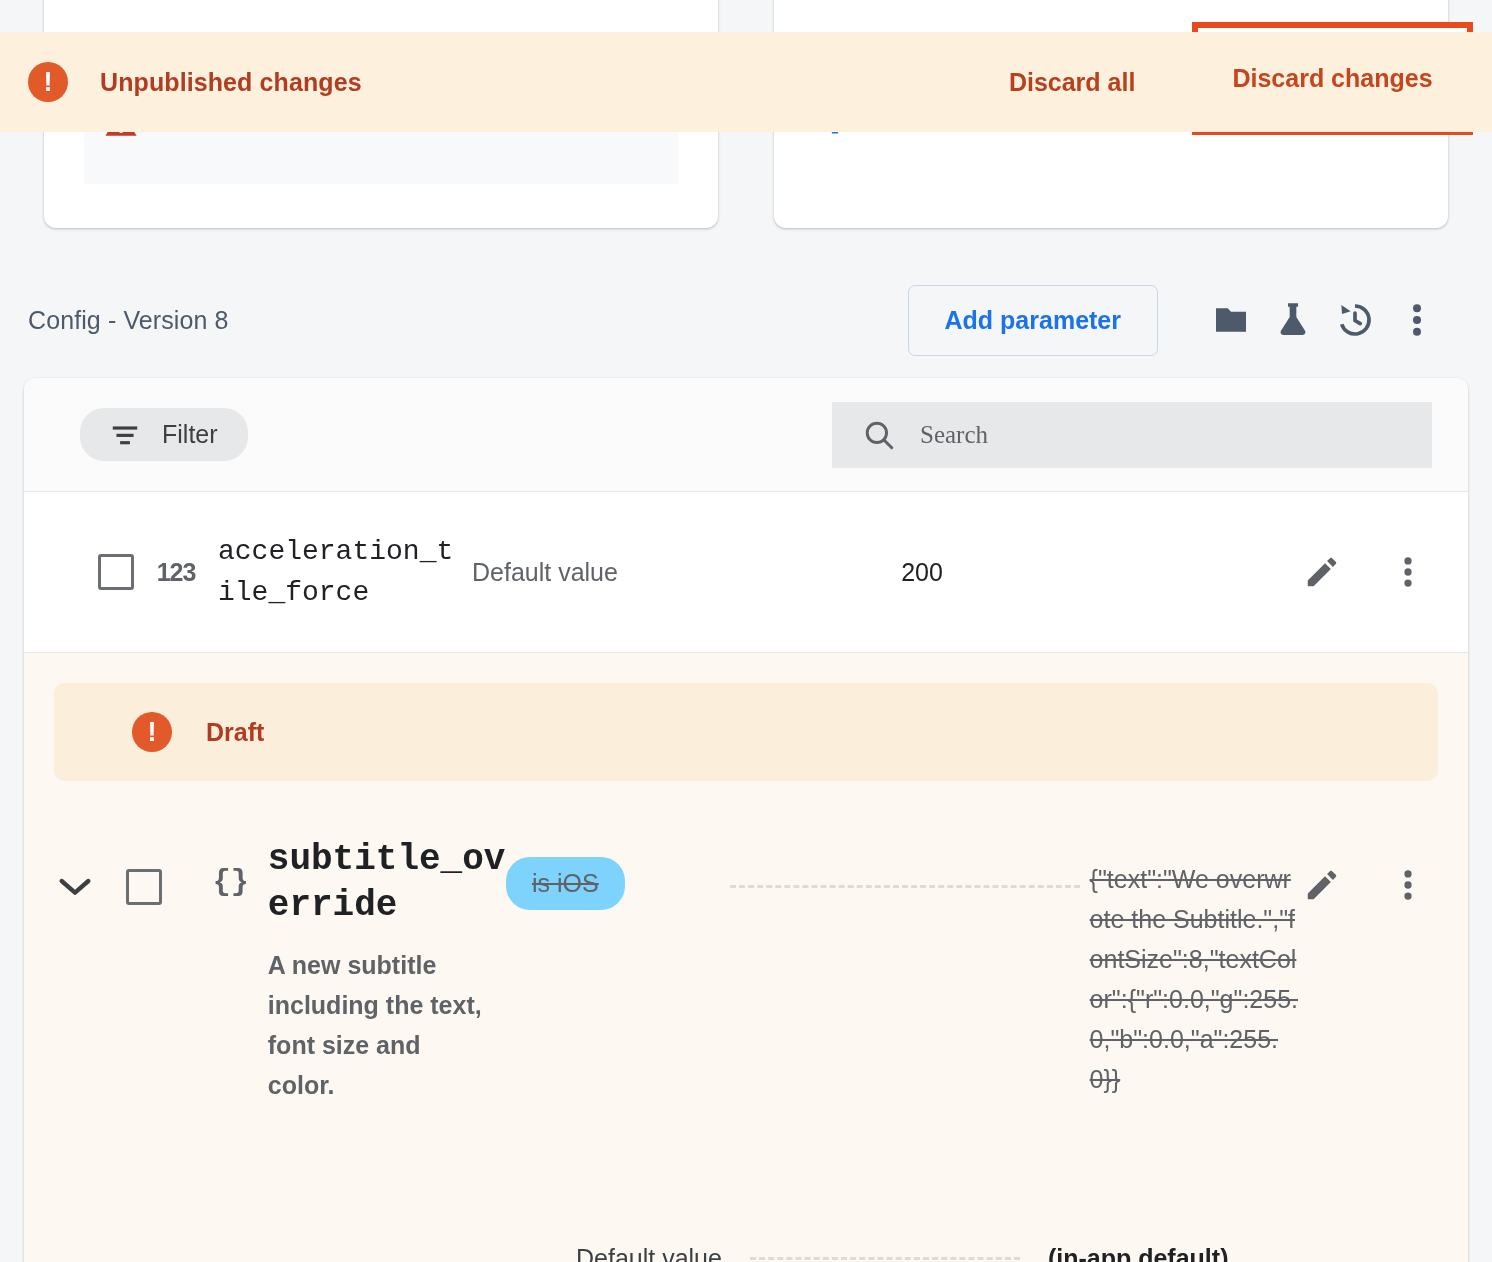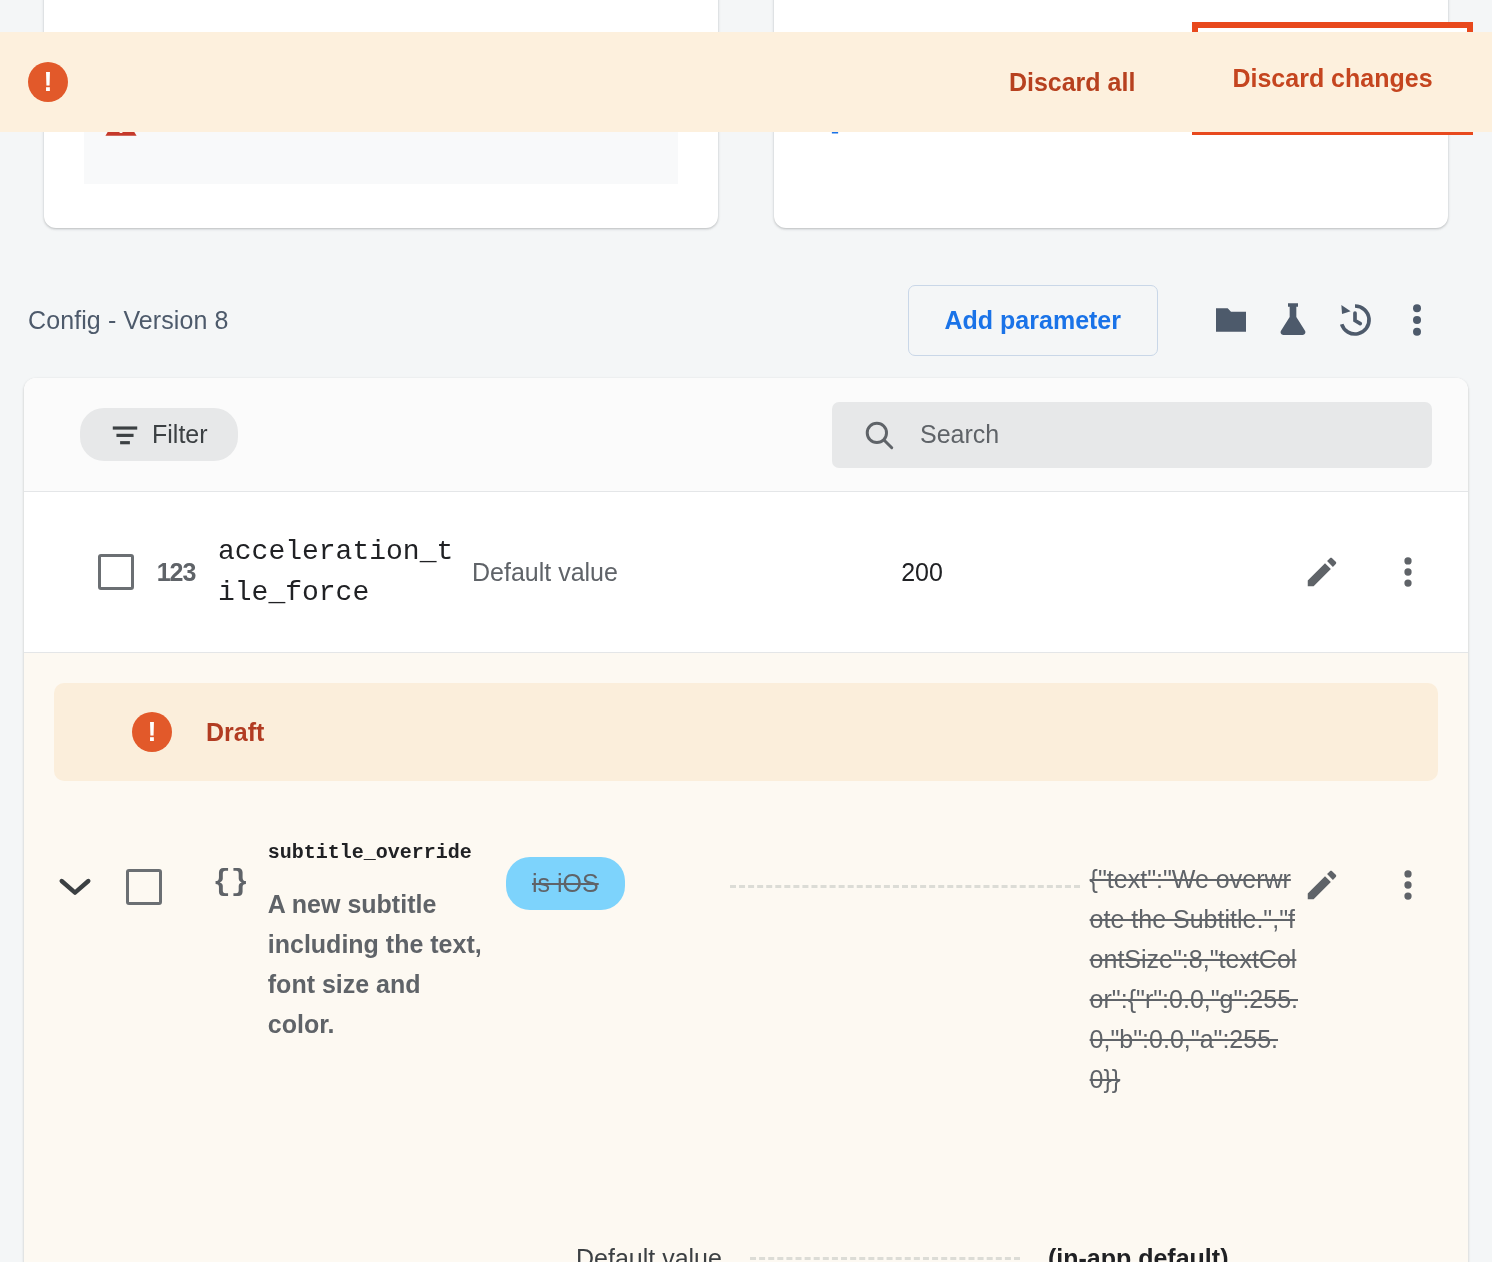--- a/index.html
+++ b/index.html
@@ -206,40 +206,41 @@
     height: 114px;
     display: flex;
     align-items: center;
     padding: 0 36px 0 56px;
     background: #fbfbfb;
     border-bottom: 1px solid #e4e6e8;
   }
   .filter-chip {
     display: inline-flex;
     align-items: center;
-    gap: 12px;
+    gap: 22px;
     background: #e7e8e9;
     border: none;
     border-radius: 24px;
     padding: 12px 30px;
     cursor: pointer;
     font-family: inherit;
   }
   .filter-label { font-size: 25px; color: #3c4043; }
   .search-box {
     margin-left: auto;
     width: 600px;
     height: 66px;
     background: #e7e8e9;
-    border-radius: 7px;
+    border-radius: 0;
     display: flex;
     align-items: center;
     gap: 24px;
     padding: 0 30px;
     cursor: text;
+    font-family: Liberation Serif, serif;
   }
   .search-placeholder { font-size: 25px; color: #5f6368; }
 
   
   .param-row {
     height: 161px;
     display: flex;
     align-items: center;
     background: #ffffff;
     border-bottom: 1px solid #e4e6e8;
@@ -312,22 +313,22 @@
   .col-type-d { width: 80px; display: flex; justify-content: center; padding-top: 28px; }
   .type-json {
     font-family: "Liberation Mono", monospace;
     font-weight: bold;
     font-size: 30px;
     color: #5f6368;
   }
   .col-name-d { width: 258px; }
   .param-name-d {
     font-family: "Liberation Mono", monospace;
-    font-size: 20px;
-    line-height: 31px;
+    font-size: 36px;
+    line-height: 46px;
     font-weight: bold;
     color: #202124;
     word-break: break-all;
     white-space: pre-wrap;
   }
   .param-desc {
     margin-top: 16px;
     font-size: 25px;
     line-height: 40px;
     font-weight: bold;
@@ -414,20 +415,21 @@
           <rect x="8" y="19.5" width="8" height="2.4" fill="#1a73e8"></rect>
           <rect x="9.5" y="24" width="5" height="2.4" fill="#1a73e8"></rect>
         </svg>
         <span class="learn-more">Learn more</span>
       </div>
     </div>
   </div>
 
   <div class="banner">
     <div class="alert-circle">!</div>
+    <span class="banner-title">Unpublished changes</span>
     <div class="banner-actions">
       <button class="banner-btn">Discard all</button>
       <div class="publish-wrap">
         <button class="publish-btn" style="visibility:hidden">Publish changes</button>
       </div>
     </div>
   </div>
 
   <div class="highlight-box"></div>
   <div class="highlight-label">Discard changes</div>

